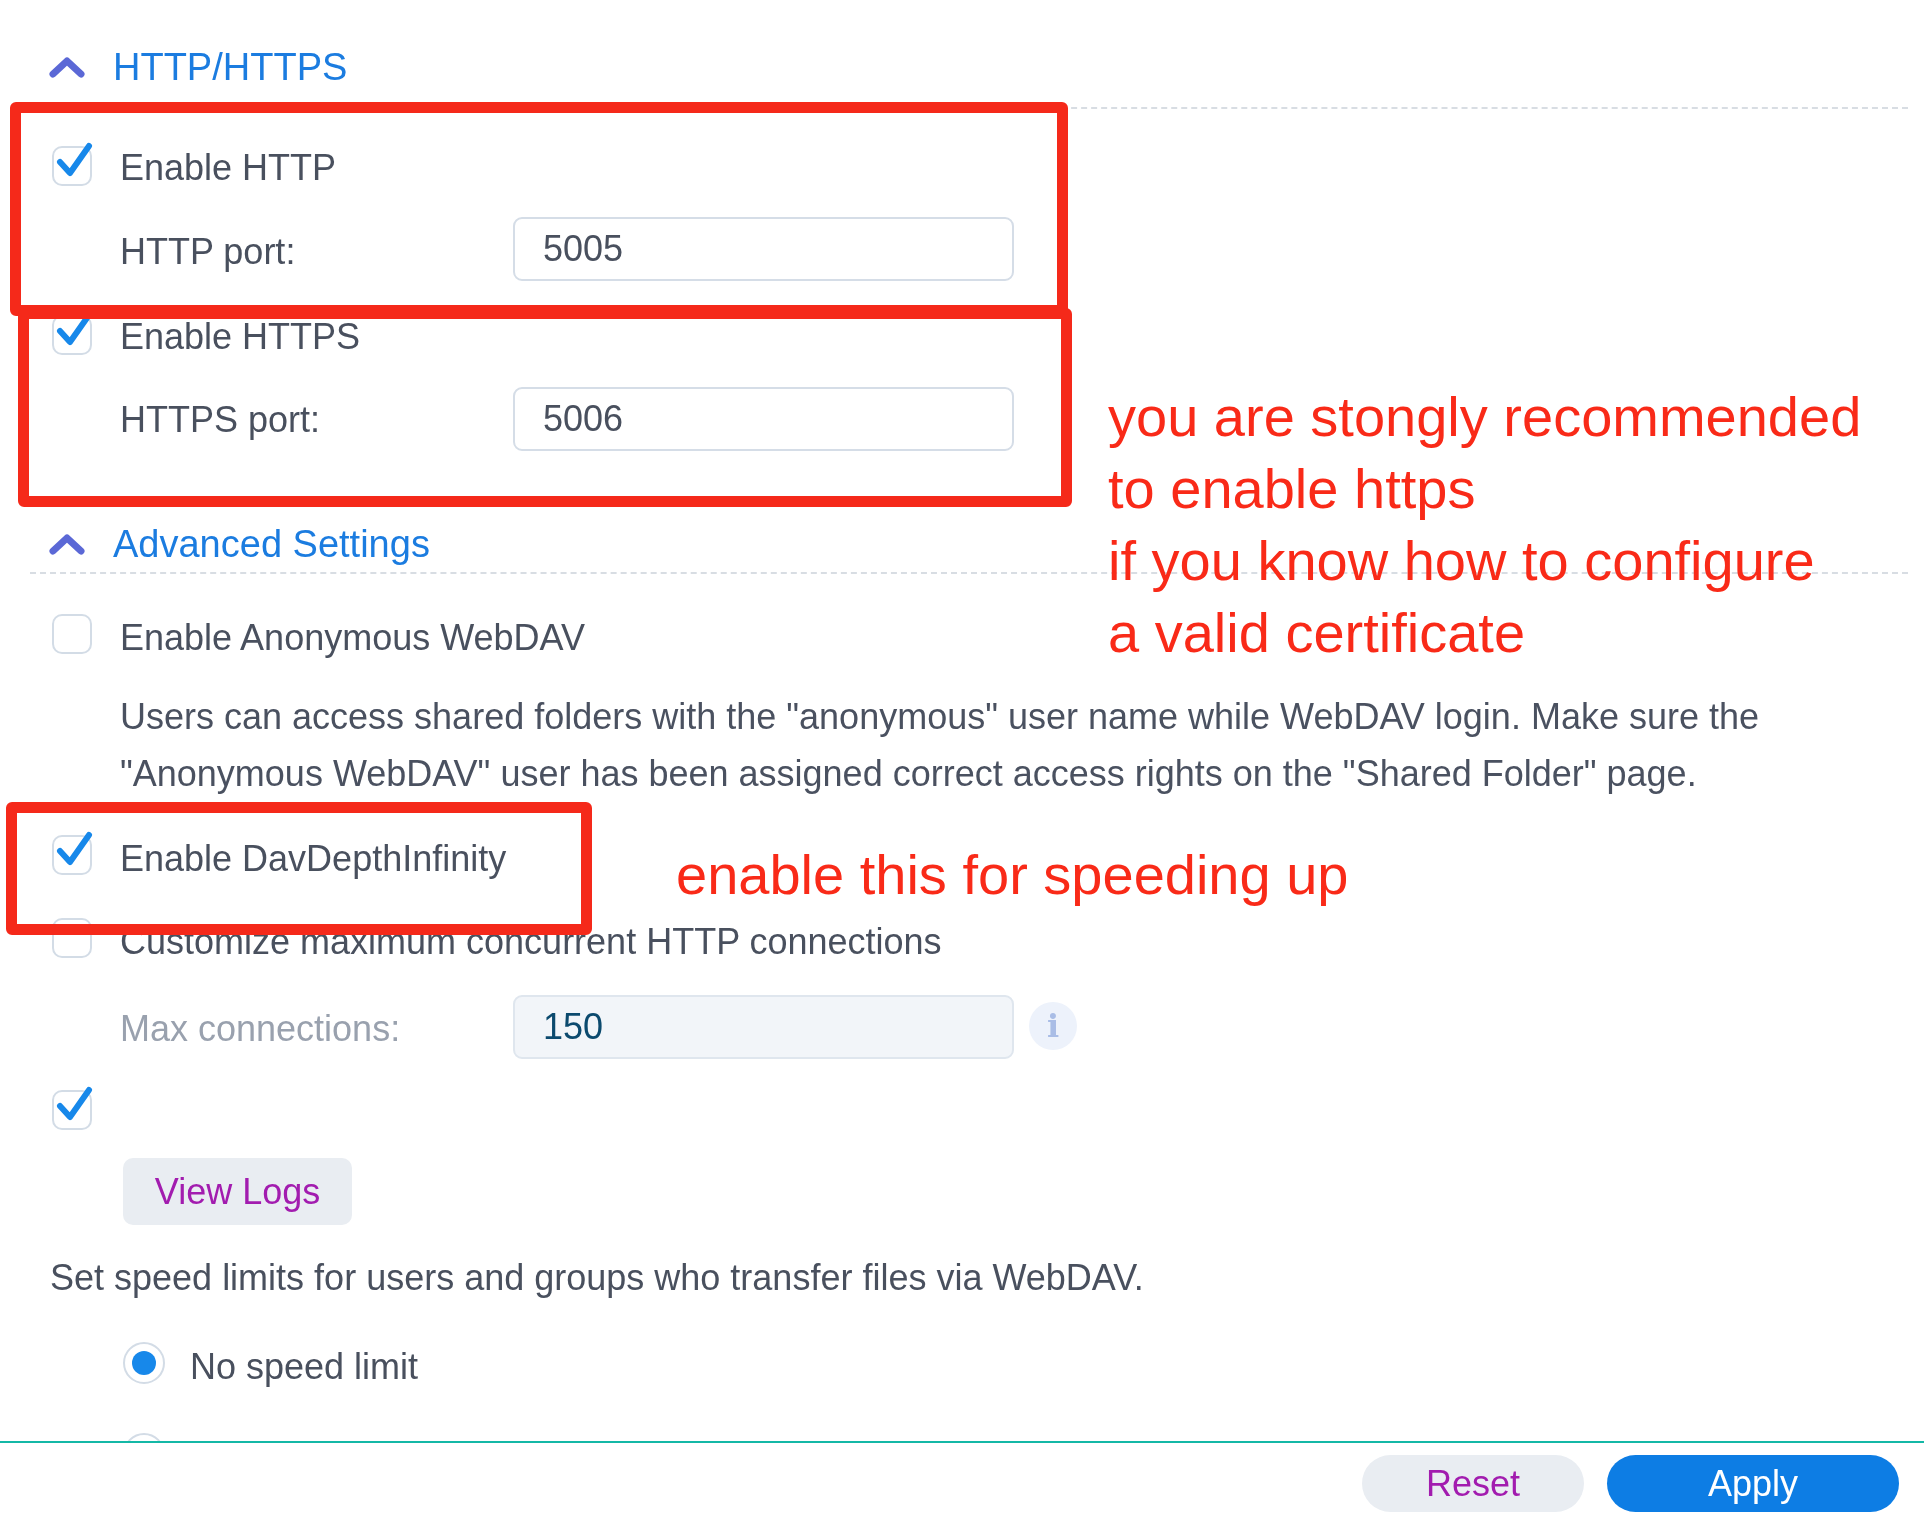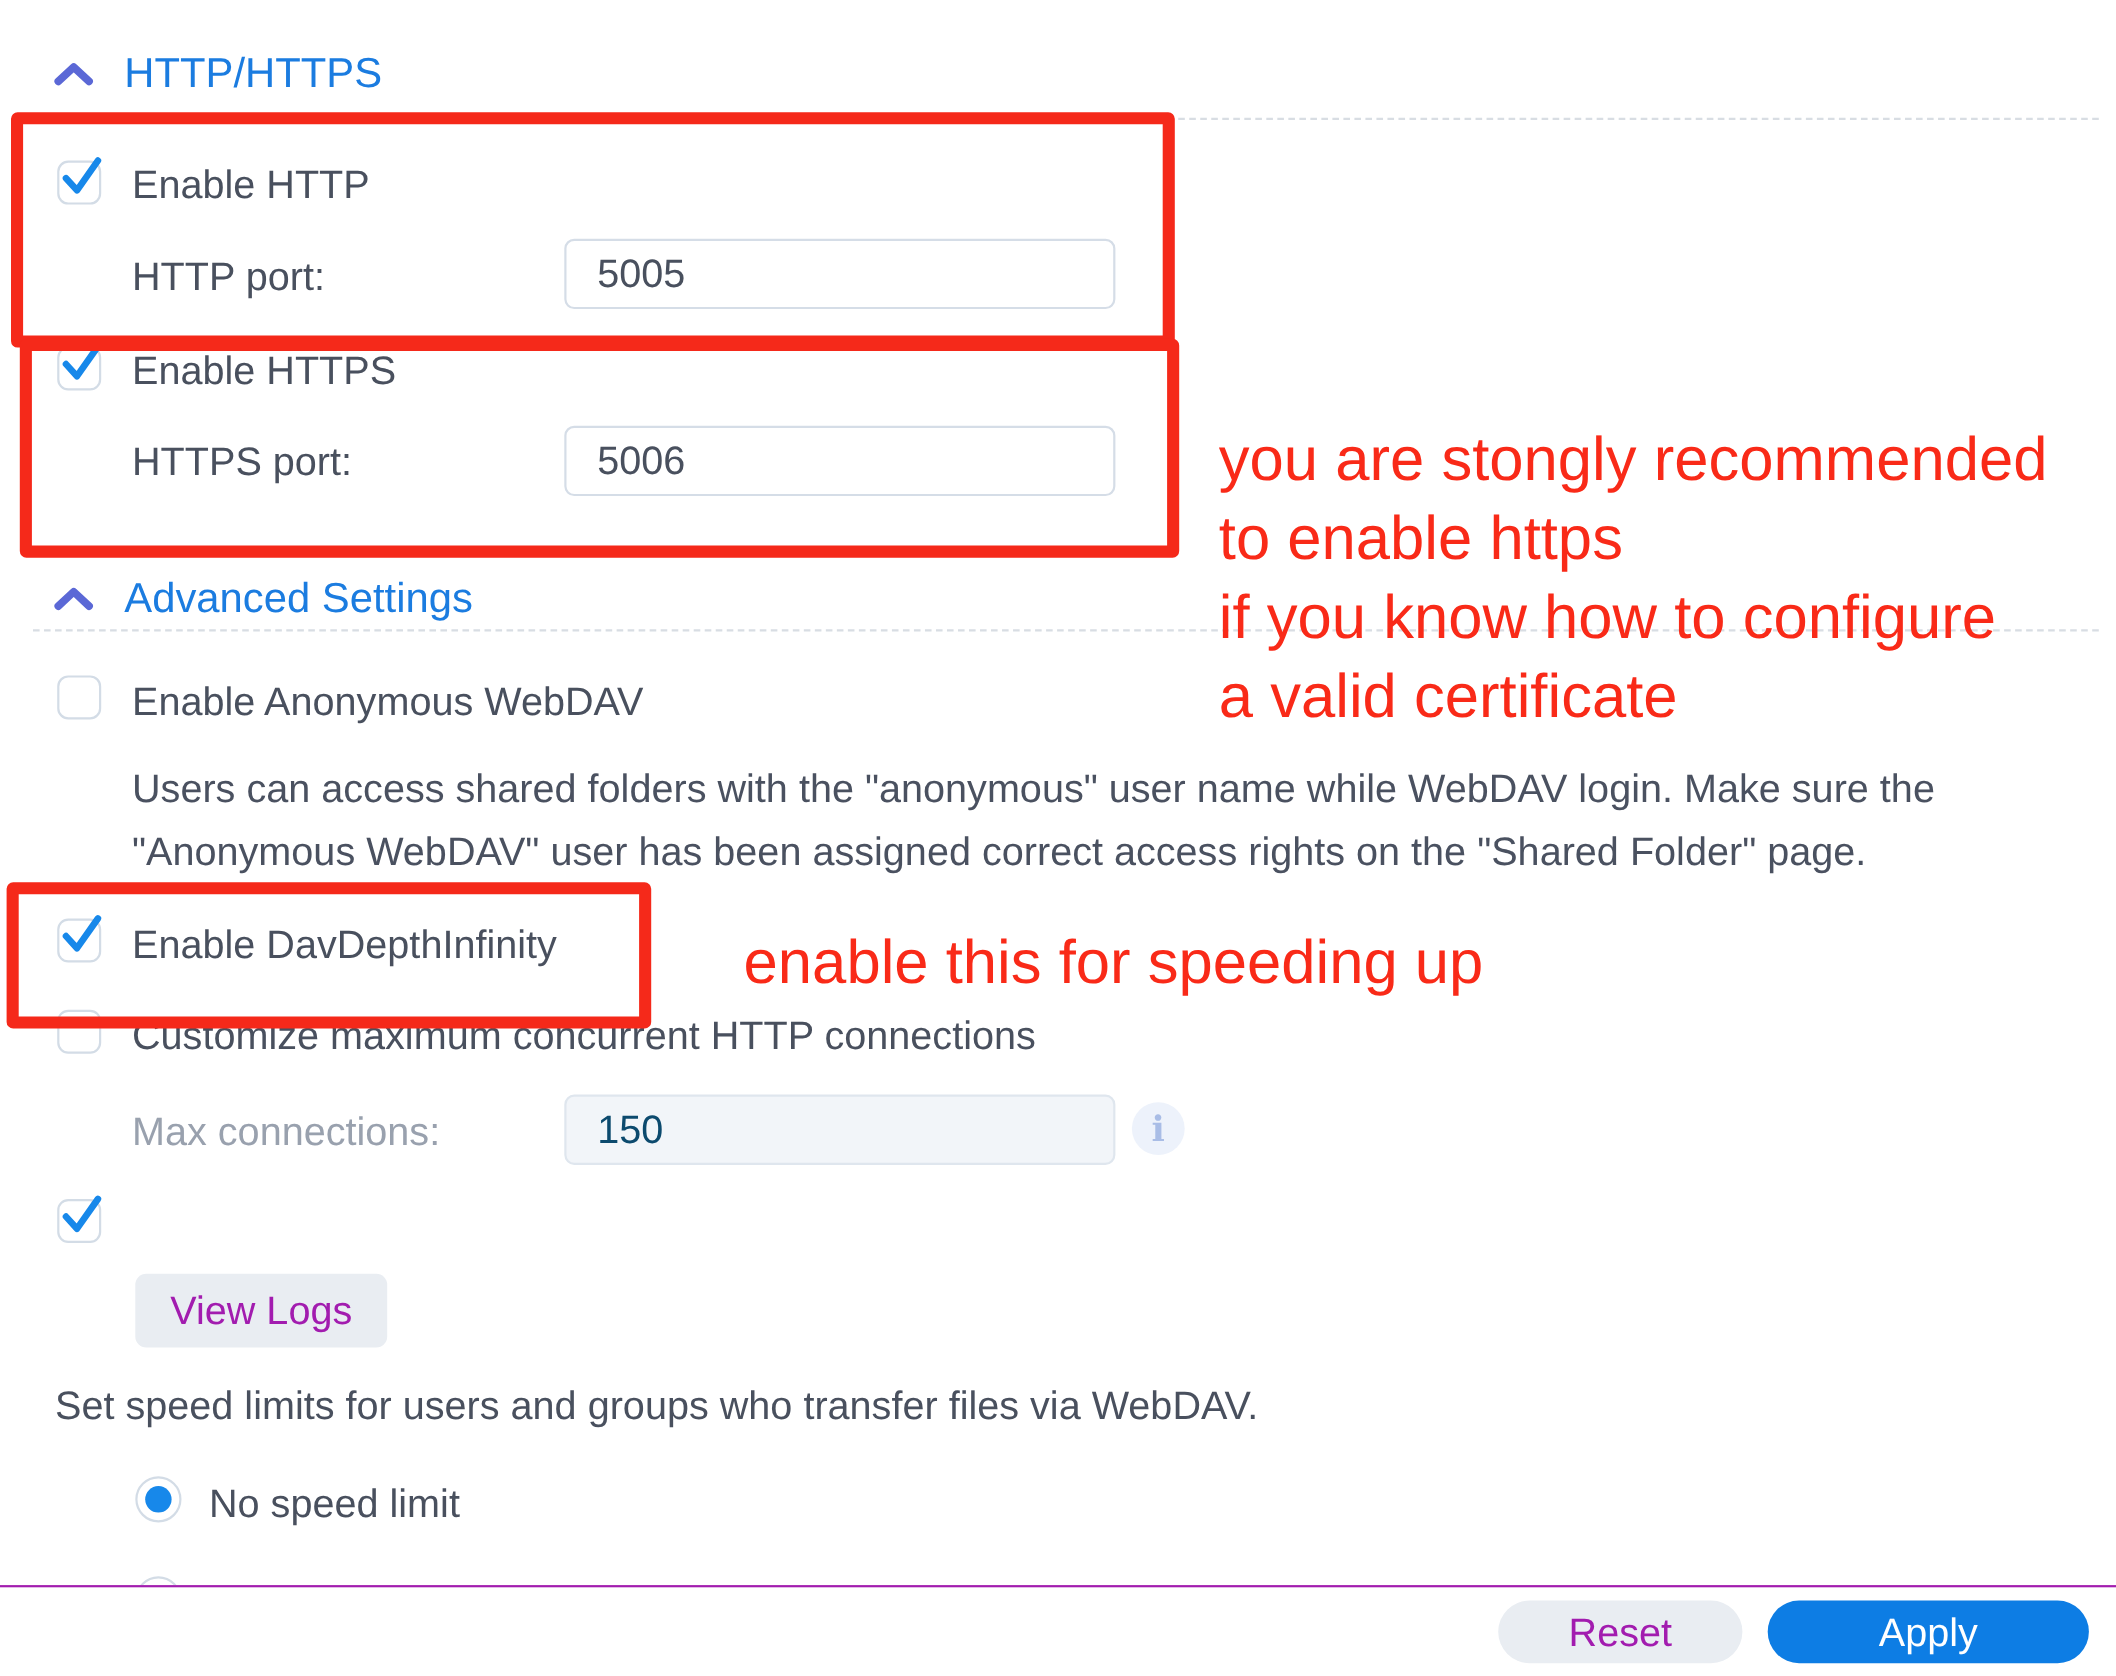--- a/index.html
+++ b/index.html
@@ -52,21 +52,21 @@
   }
   
   .btn {
     position:absolute; display:flex; align-items:center; justify-content:center;
     font-size:36px; cursor:pointer; white-space:nowrap;
   }
   .btn.gray { background:#e9edf2; color:#a21caf; }
   .view-logs { left:123px; top:1158px; width:229px; height:67px; border-radius:10px; }
   .footer {
     position:absolute; left:0; top:1441px; width:1924px; height:83px;
-    background:#fff; border-top:2px solid #a21caf; z-index:5;
+    background:#fff; border-top:2px solid #14b8a6; z-index:5;
   }
   .btn.pill { height:57px; border-radius:29px; top:12px; }
   .reset-btn { left:1362px; width:222px; }
   .apply-btn { left:1607px; width:292px; background:#0d7de4; color:#ffffff; }
   
   .ann { position:absolute; z-index:10; pointer-events:none;margin-top:23px; }
   .ann-box { border:11px solid #f5291a; border-radius:6px; }
   .ann-text { color:#f92a18; font-size:56px; line-height:72px; white-space:nowrap; }
 </style>
 </head>

